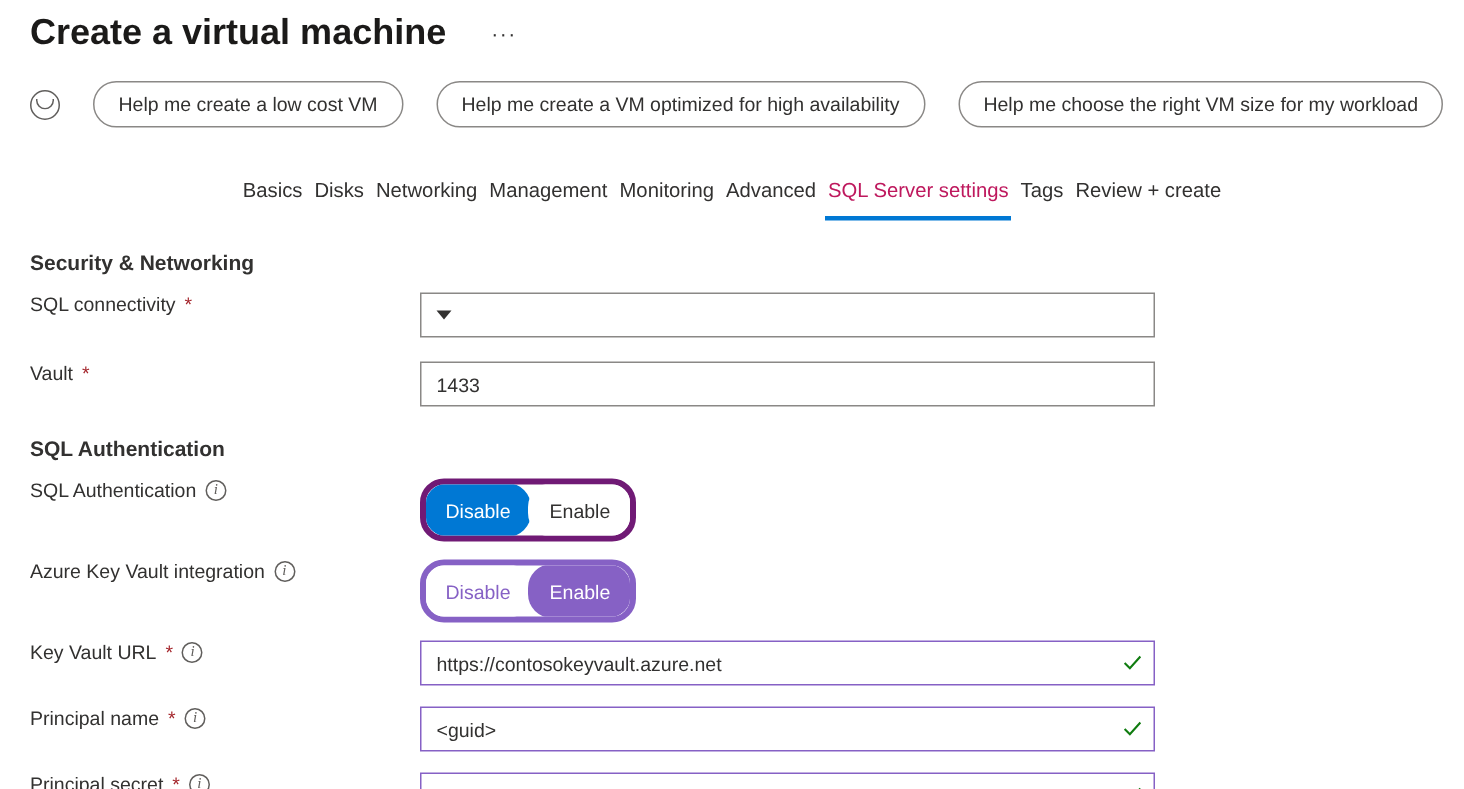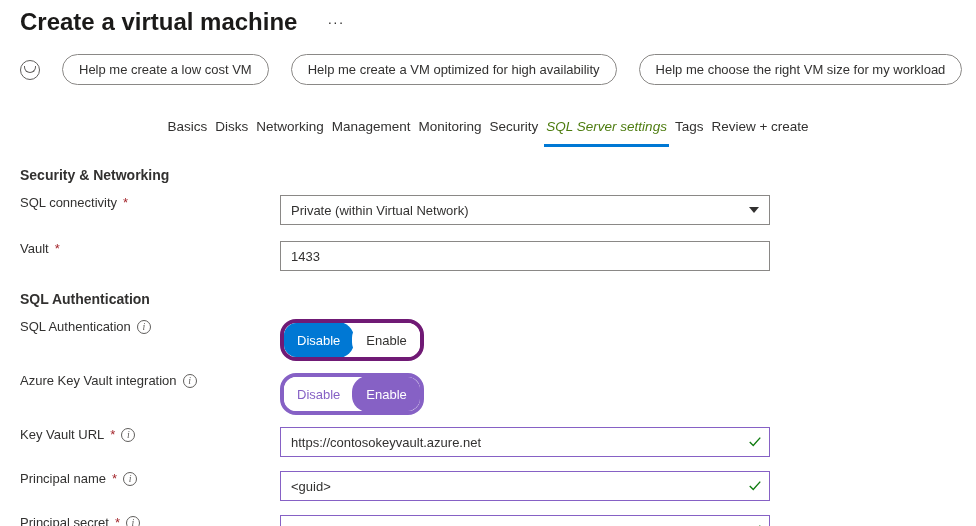--- a/index.html
+++ b/index.html
@@ -24,21 +24,21 @@
     border: 1.5px solid #605e5c; border-top: none; border-radius: 0 0 8px 8px;
     top: 5px;
   }
   .suggestion-pill {
     border: 1px solid #8a8886; border-radius: 22px; padding: 7px 16px;
     background: #fff; color: #323130; font-size: 13px; cursor: pointer;
     white-space: nowrap;
   }
   .tab-bar { display: flex; gap: 4px; margin-bottom: 20px; padding-bottom: 0; justify-content: center; }
   .tab { padding: 6px 2px 10px 2px; font-size: 13.5px; color: #323130; cursor: pointer; border-bottom: 3px solid transparent; }
-  .tab.active { color: #4d7c0f; border-bottom-color: #0078d4; font-weight: 400; font-style: italic; }
+  .tab.active { color: #be185d; border-bottom-color: #0078d4; font-weight: 400; }
   .section-heading { font-size: 14px; font-weight: 600; margin-bottom: 12px; margin-top: 4px;}
   .form-row { display: flex; align-items: flex-start; margin-bottom: 12px; min-height: 32px; }
   .form-row.select-row { margin-bottom: 14px; }
   .form-label { width: 260px; display: flex; align-items: center; gap: 6px; font-size: 13px; }
   .req { color: #a4262c; }
   .info-icon {
     width: 14px; height: 14px; border: 1px solid #605e5c; border-radius: 50%;
     display: inline-flex; align-items: center; justify-content: center;
     font-size: 10px; color: #605e5c; cursor: help; font-family: Georgia, serif; font-style: italic;
   }
@@ -81,36 +81,35 @@
   <button class="suggestion-pill">Help me create a VM optimized for high availability</button>
   <button class="suggestion-pill">Help me choose the right VM size for my workload</button>
 </div>
 
 <div class="tab-bar">
   <div class="tab">Basics</div>
   <div class="tab">Disks</div>
   <div class="tab">Networking</div>
   <div class="tab">Management</div>
   <div class="tab">Monitoring</div>
-  <div class="tab">Security</div>
+  <div class="tab">Advanced</div>
   <div class="tab active">SQL Server settings</div>
   <div class="tab">Tags</div>
   <div class="tab">Review + create</div>
 </div>
 
 <div class="section-heading">Security &amp; Networking</div>
 
 <div class="form-row select-row">
   <div class="form-label">
     <span>SQL connectivity</span>
     <span class="req">*</span>
   </div>
   <div class="form-control-wrap">
     <div class="select">
-      <span>Private (within Virtual Network)</span>
       <span class="chevron"></span>
     </div>
   </div>
 </div>
 
 <div class="form-row">
   <div class="form-label">
     <span>Vault</span>
     <span class="req">*</span>
   </div>

